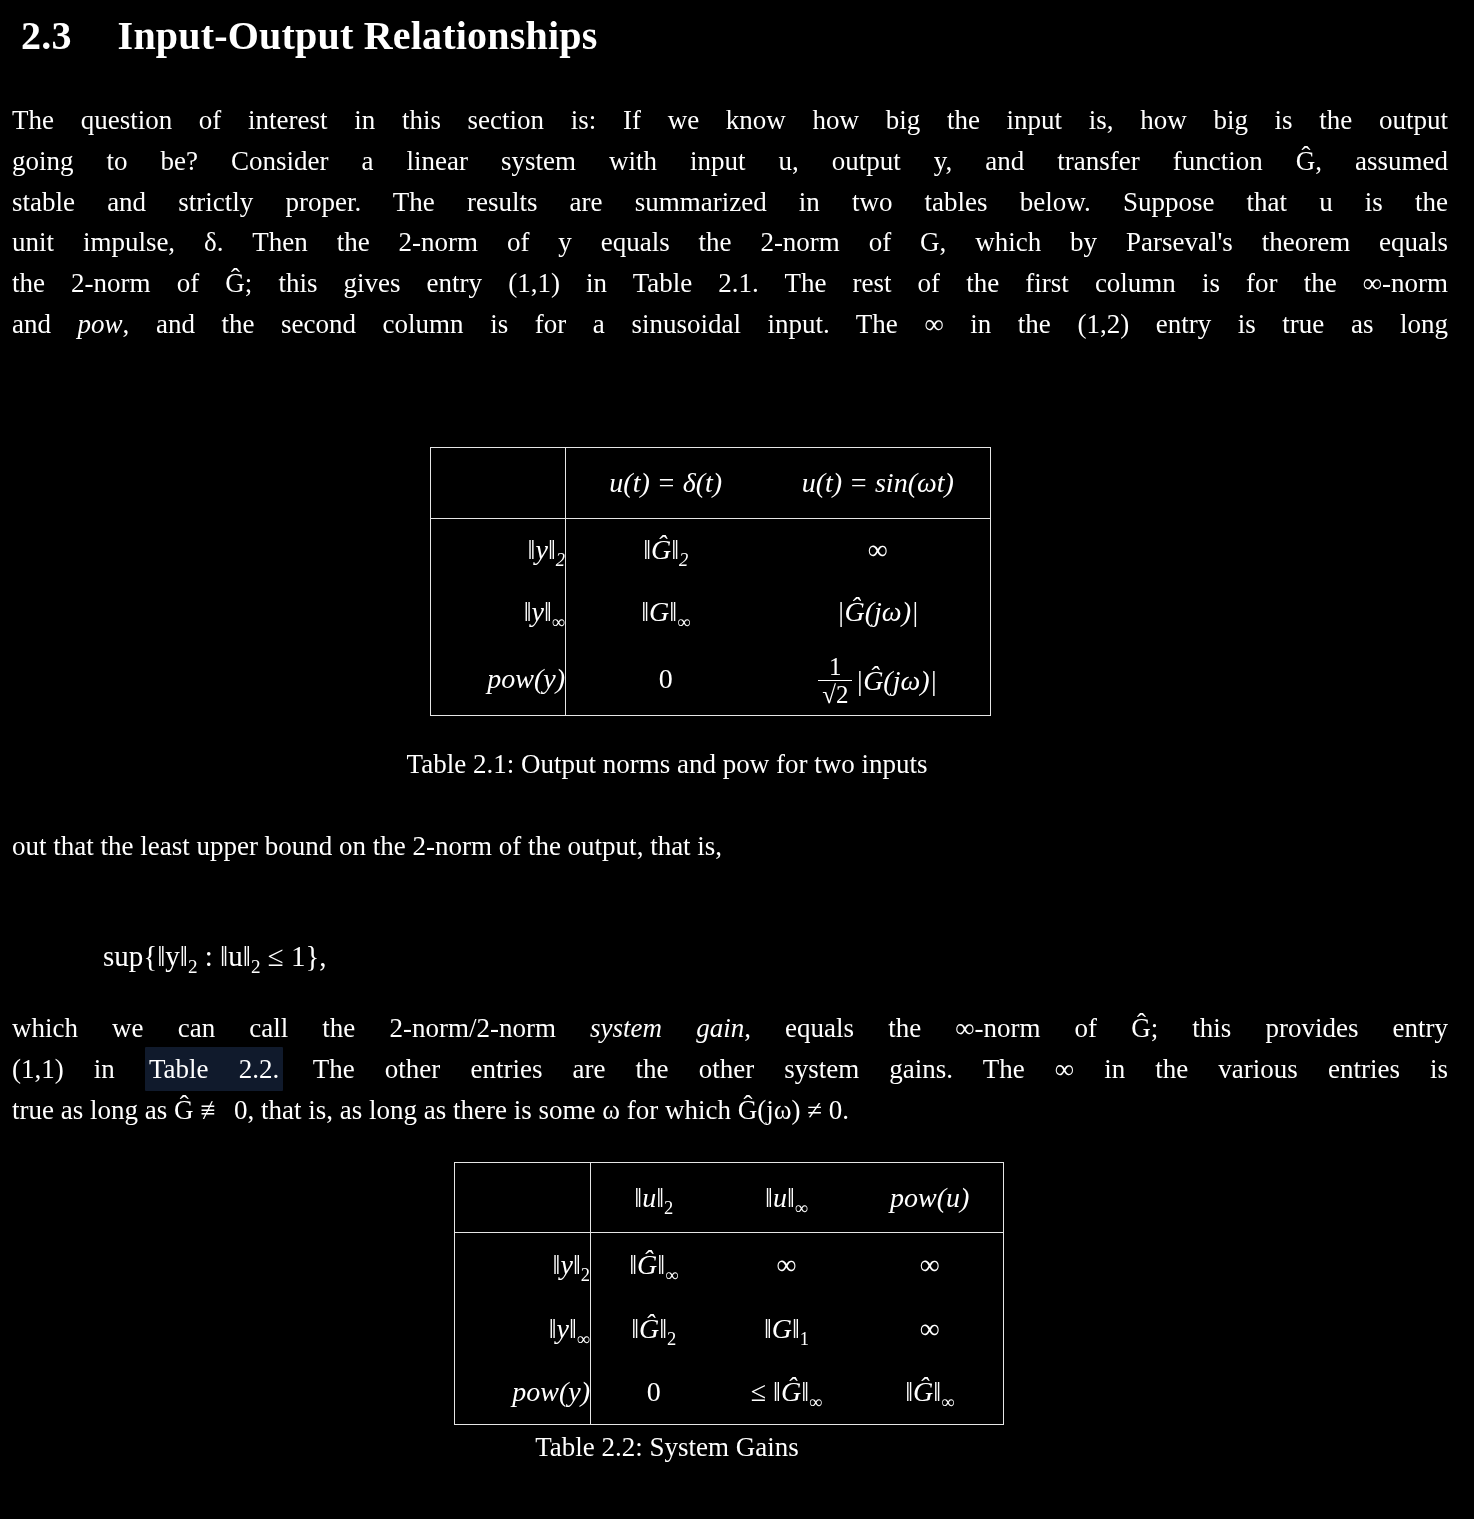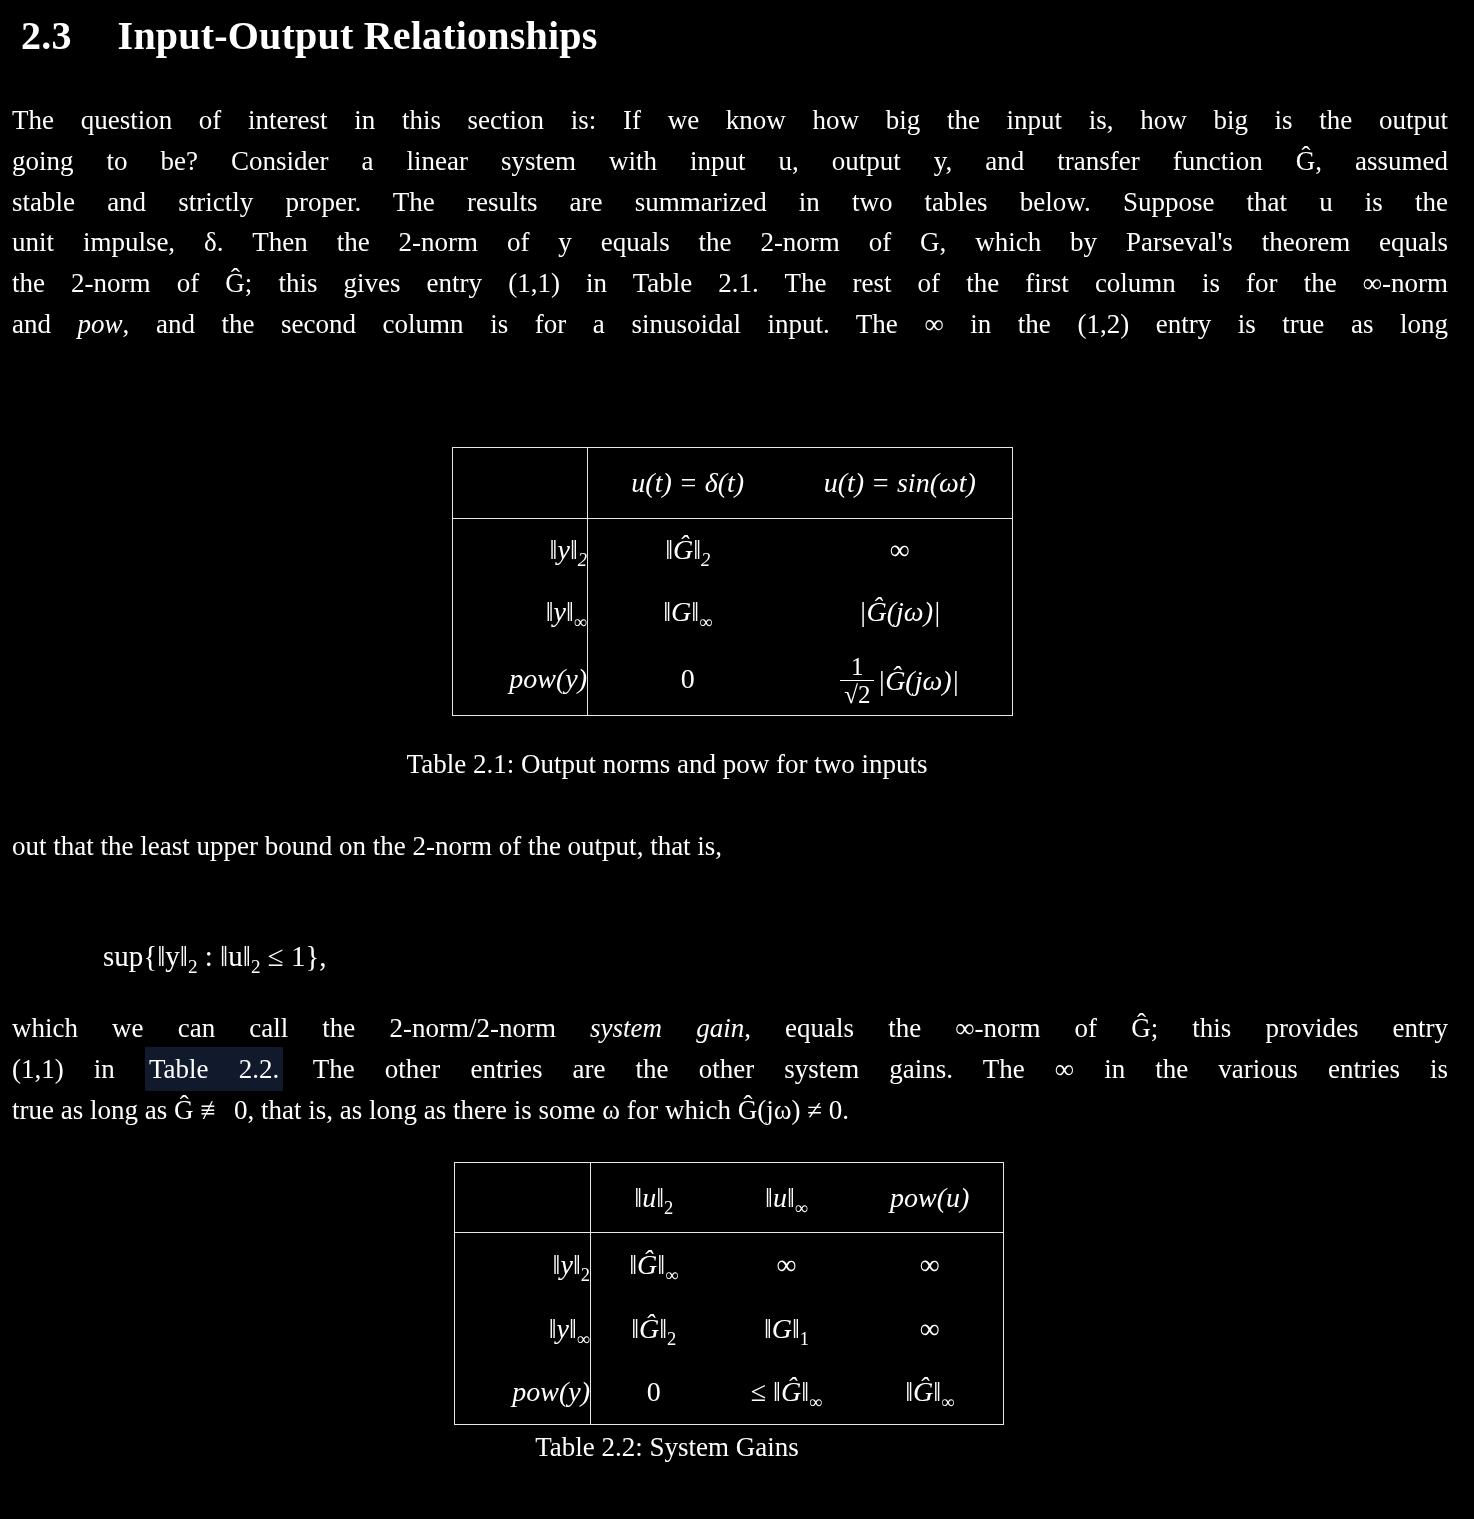--- a/index.html
+++ b/index.html
@@ -47,21 +47,21 @@
 
 <div class="abs para" style="top:100px;">
   <div class="pline">The question of interest in this section is: If we know how big the input is, how big is the output</div>
   <div class="pline">going to be? Consider a linear system with input u, output y, and transfer function Ĝ, assumed</div>
   <div class="pline">stable and strictly proper. The results are summarized in two tables below. Suppose that u is the</div>
   <div class="pline">unit impulse, δ. Then the 2-norm of y equals the 2-norm of G, which by Parseval's theorem equals</div>
   <div class="pline">the 2-norm of Ĝ; this gives entry (1,1) in Table 2.1. The rest of the first column is for the ∞-norm</div>
   <div class="pline"><span>and </span><span class="it">pow</span><span>, and the second column is for a sinusoidal input. The ∞ in the (1,2) entry is true as long</span></div>
 </div>
 
-<table class="mtab" style="left:452px;top:447px;width:560px;padding-left:24px;">
+<table class="mtab" style="left:430px;top:447px;width:560px;padding-left:24px;">
   <colgroup>
       <col style="width:135px">
       <col style="width:200px">
       <col style="width:225px">
     </colgroup>
   <tbody>
     <tr class="hdr" style="height:71px;">
       <td class="lbl"></td>
       <td class="mi">u(t) = δ(t)</td>
       <td class="mi">u(t) = sin(ωt)</td>

